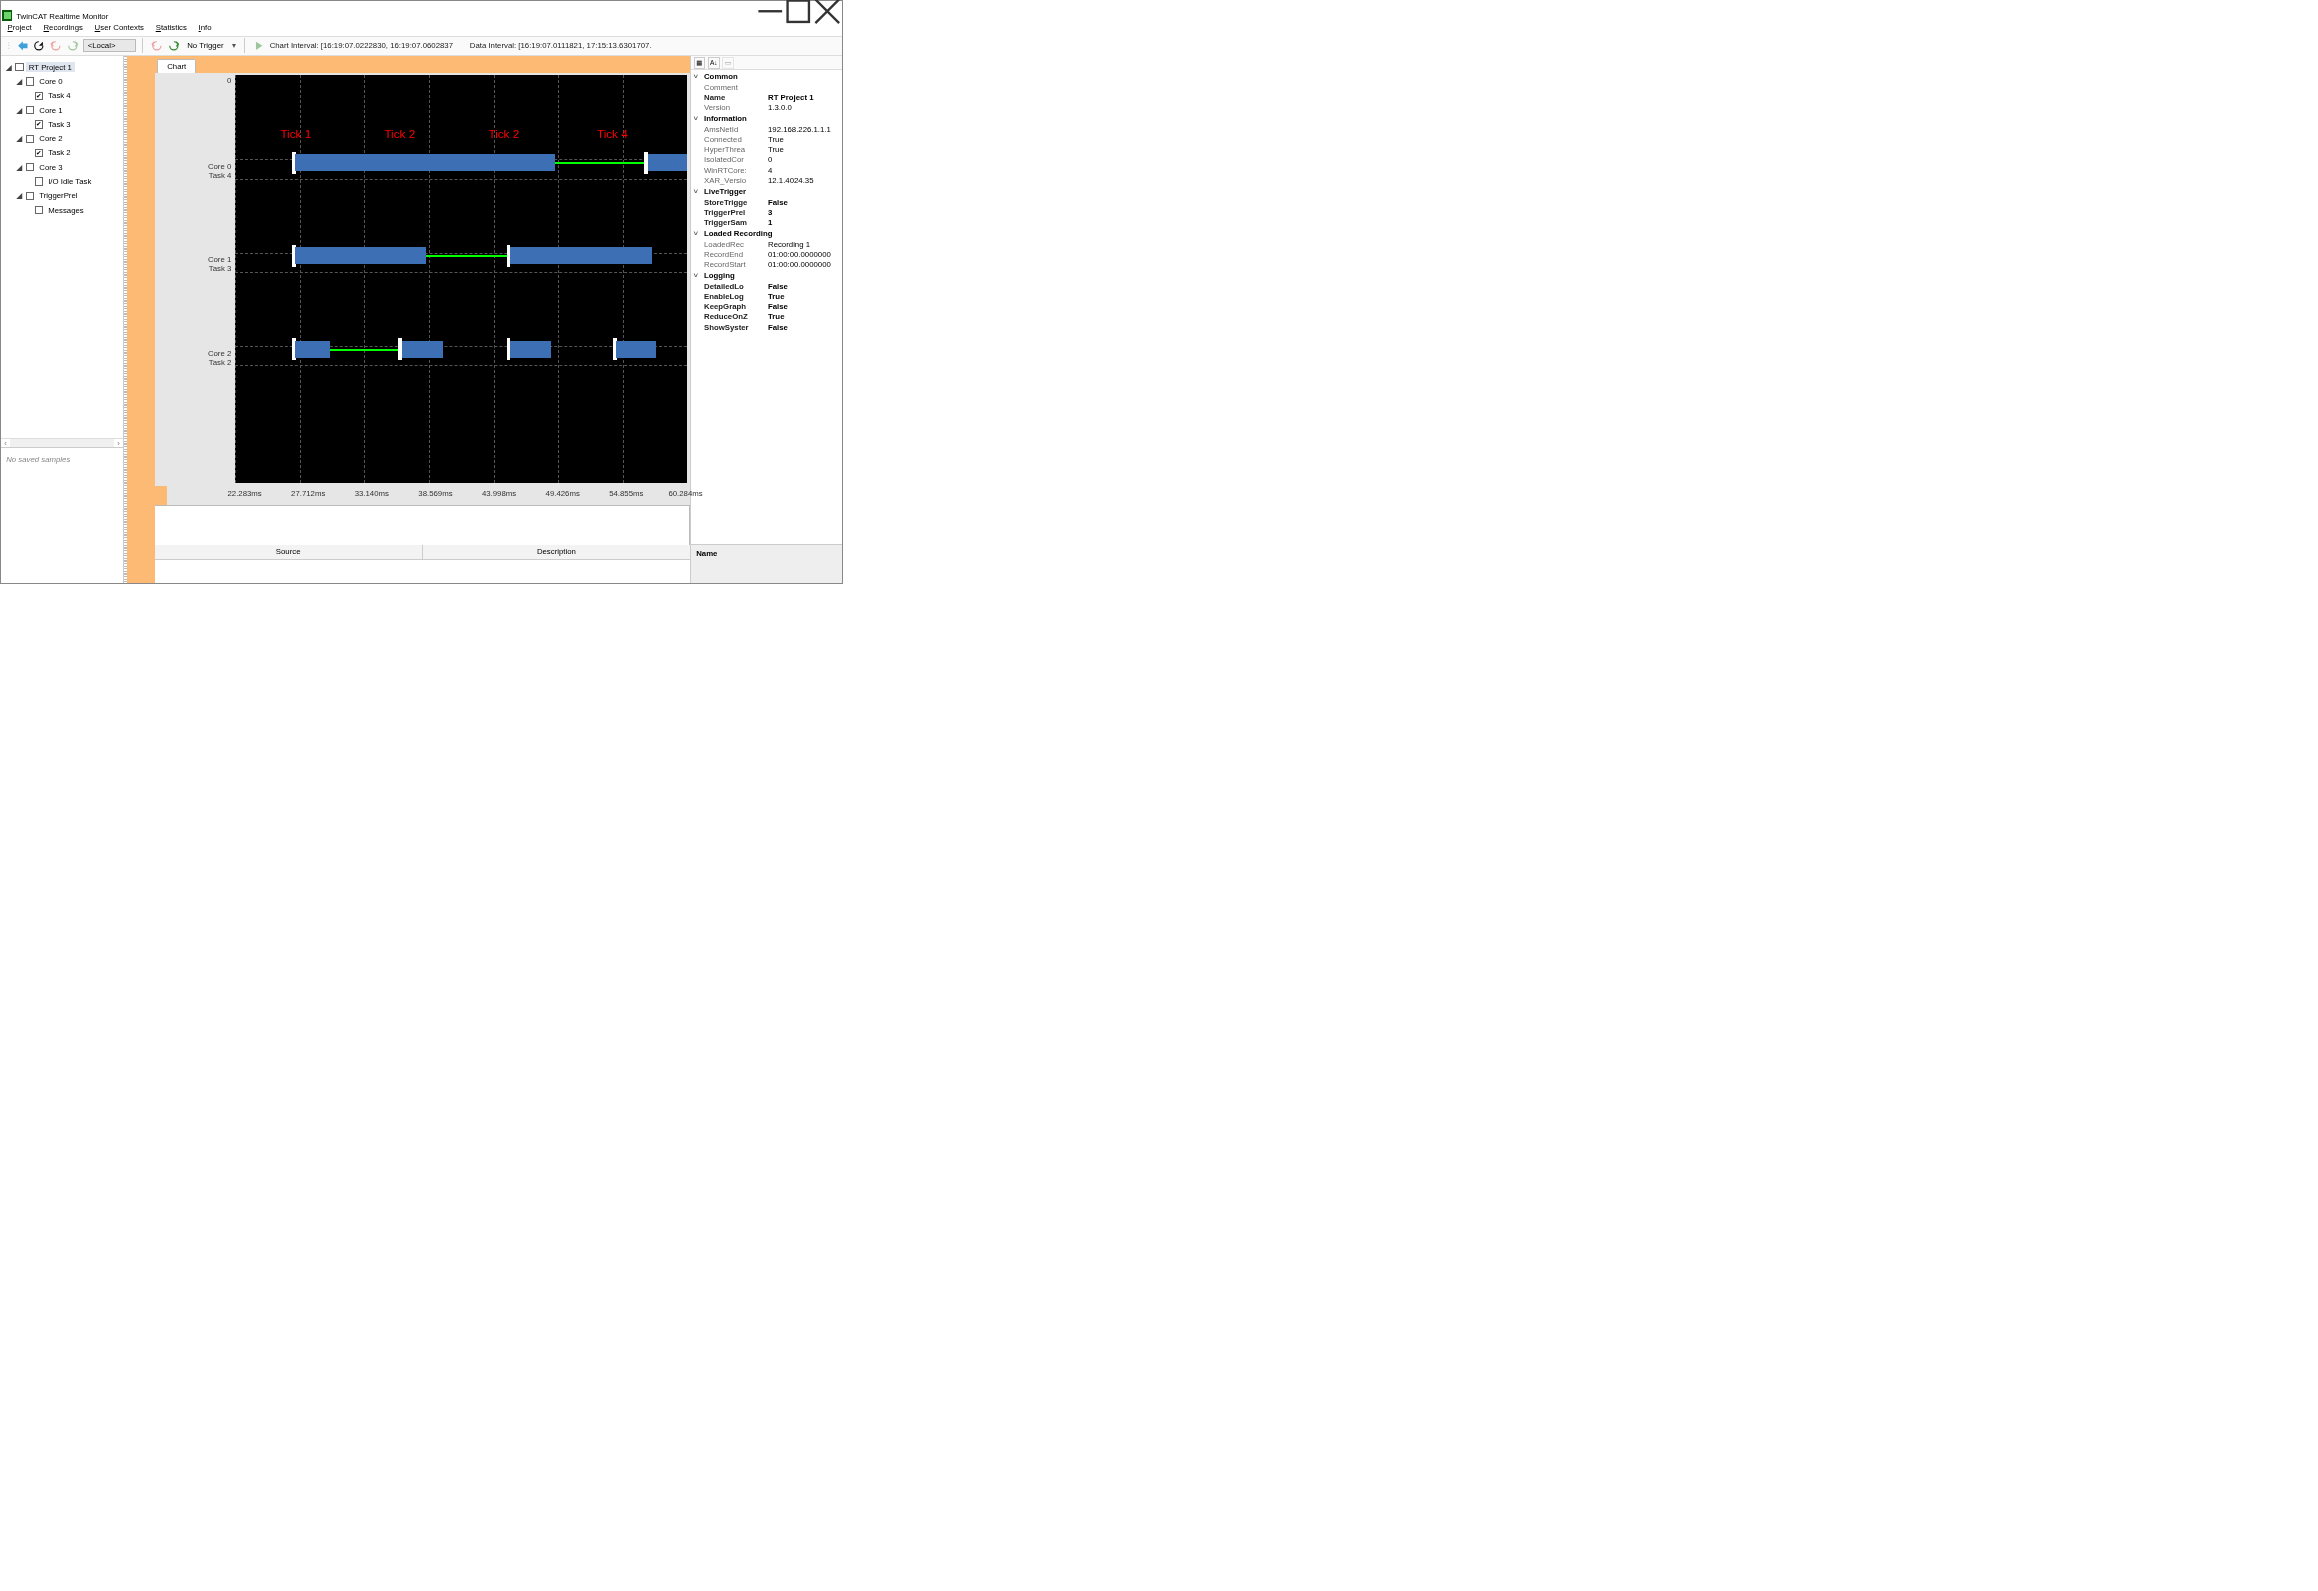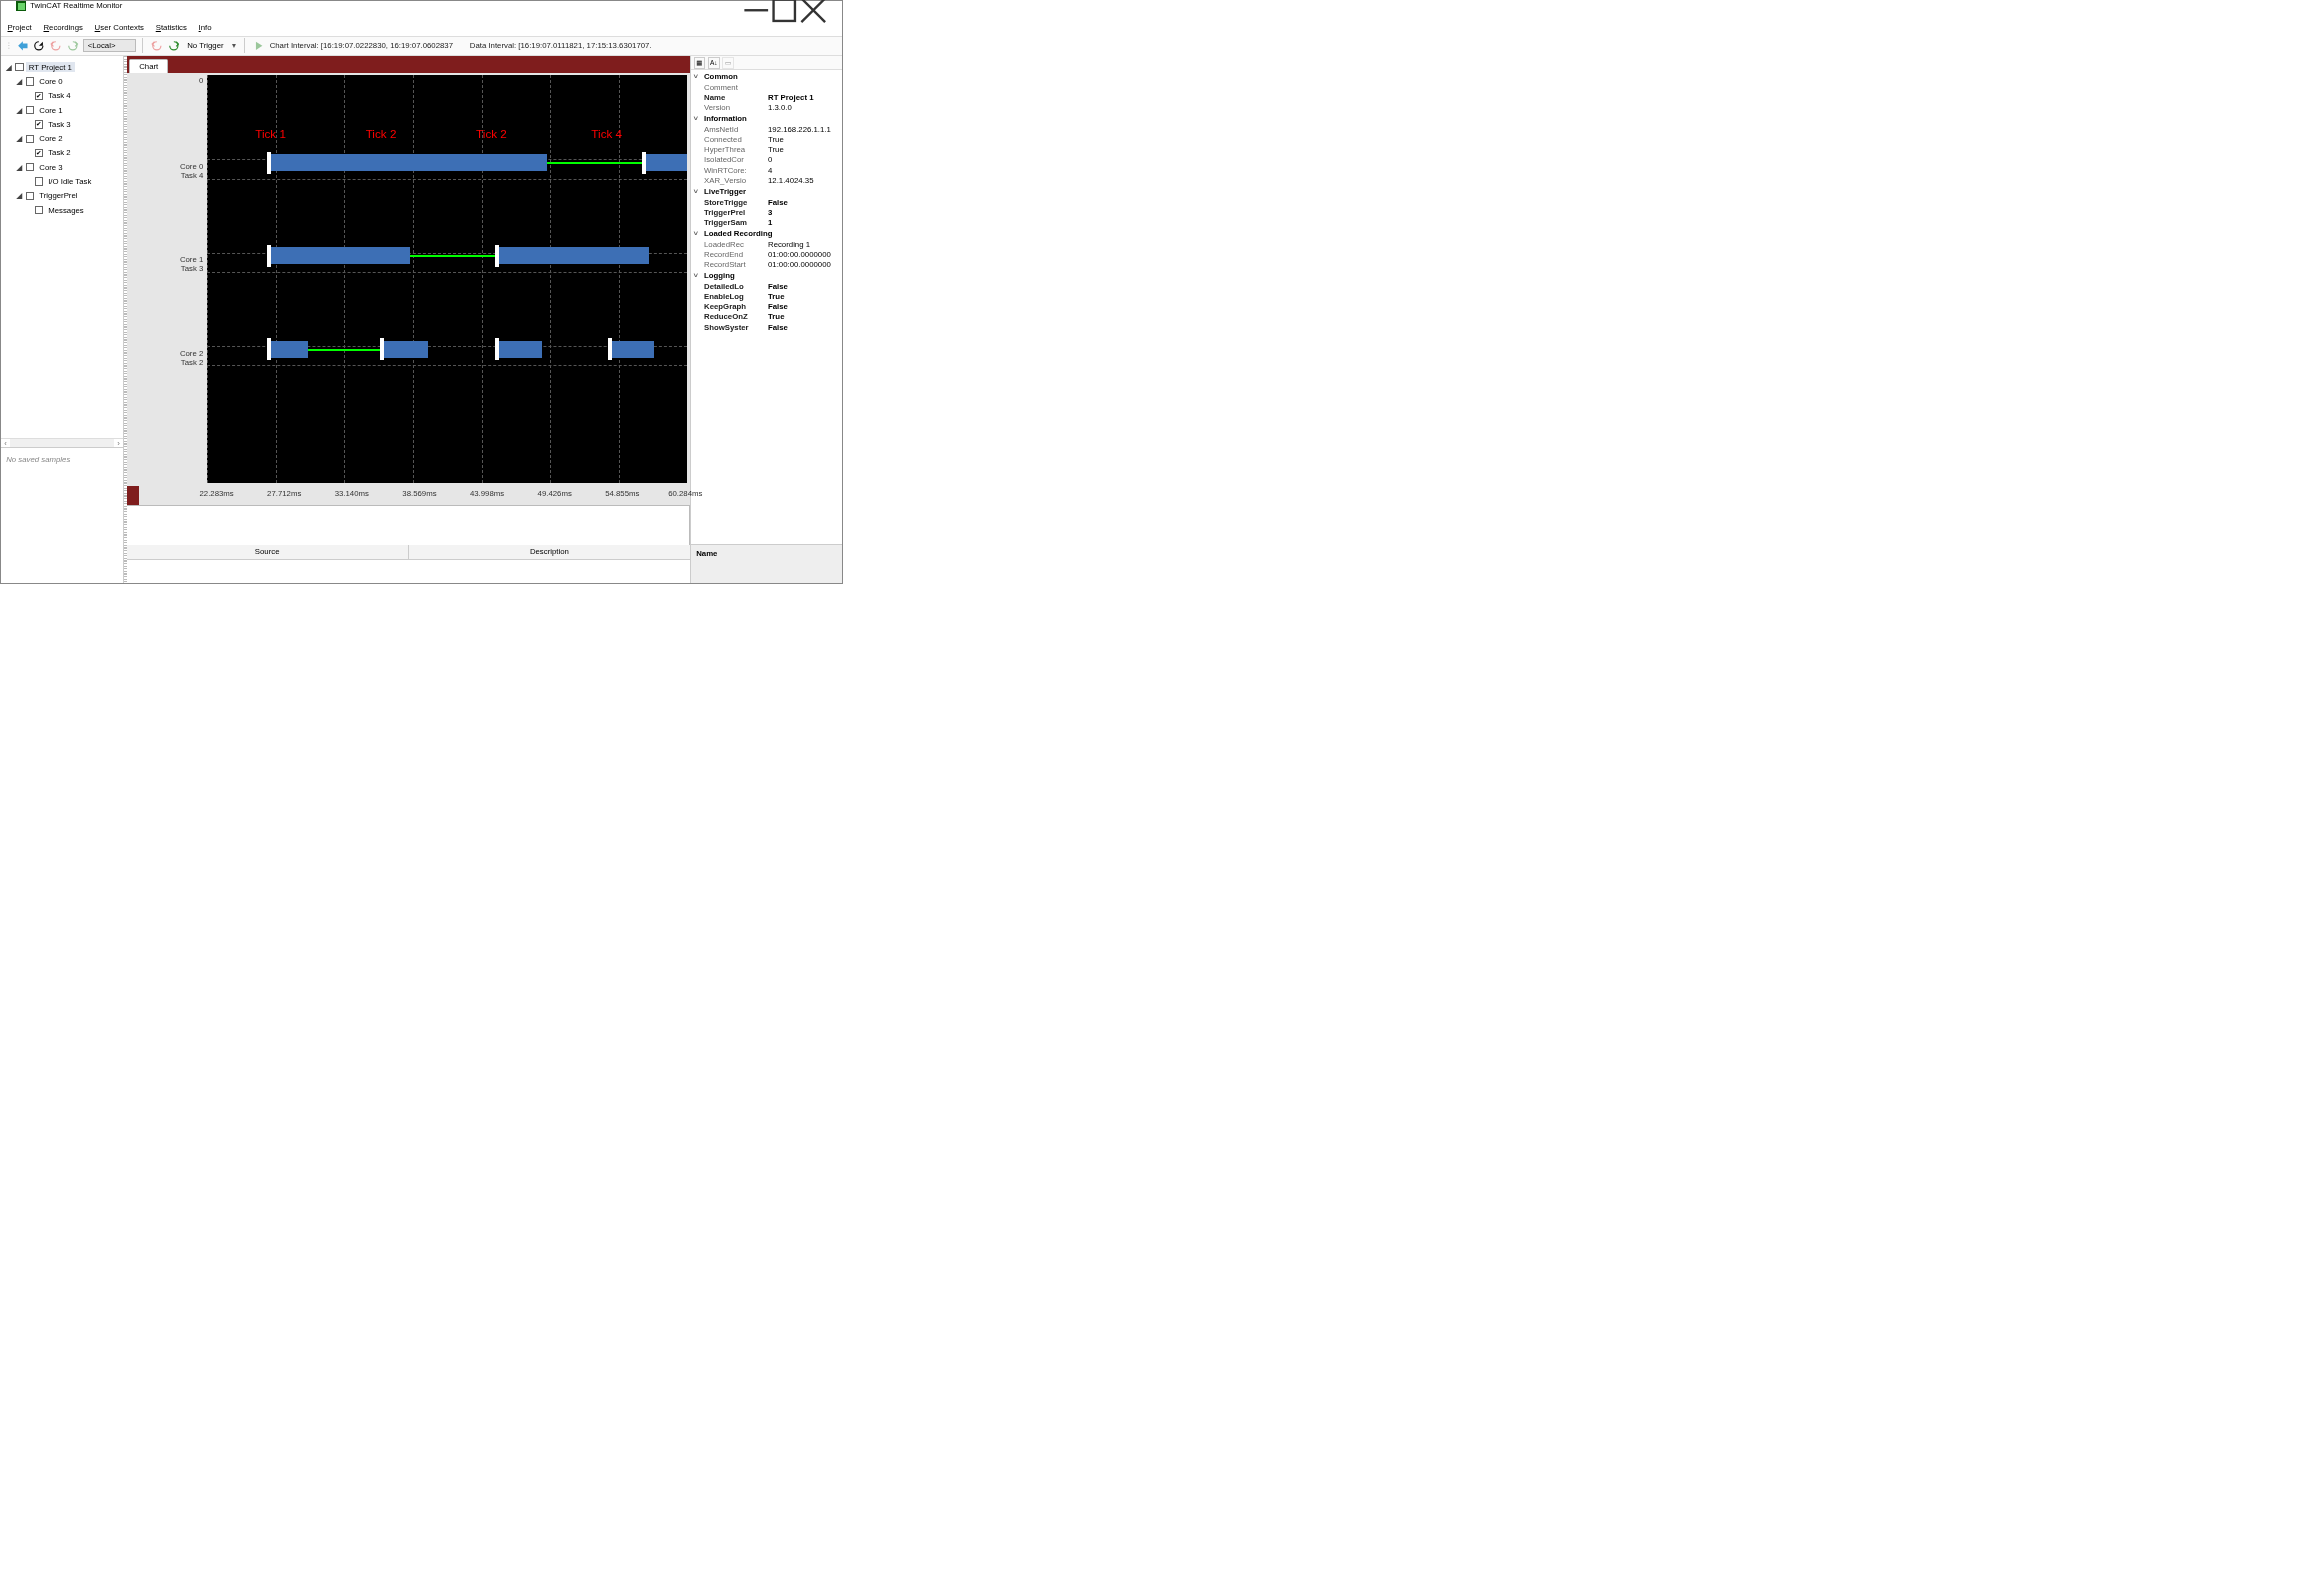--- a/index.html
+++ b/index.html
@@ -1,19 +1,19 @@
 <!DOCTYPE html>
 <html><head>
 <meta charset="utf-8">
 <style>
 * { box-sizing: border-box; margin: 0; padding: 0; font-family: "Segoe UI", Tahoma, sans-serif; font-size: 7.8px; }
 body { background: #fff; overflow: hidden; }
 .window { width: 843px; height: 584px; border: 0.6px solid #888; display: flex; flex-direction: column; background: #fff; }
 
-.titlebar { display: flex; align-items: flex-start; height: 19.5px; padding: 0 15px; }
+.titlebar { display: flex; align-items: flex-end; height: 19.5px; padding: 0 1px; }
 .titlebar .app-icon { width: 10.4px; height: 10.4px; background: #0a5a0a; margin-right: 3.9px; position: relative; }
 .titlebar .app-icon::after { content:""; position:absolute; inset:1.9px; background:#6bd46b; }
 .titlebar .title { flex: 0 0 auto; }
 .titlebar .spacer { flex: 1; }
 .win-btn { width: 28.5px; height: 18px; display:flex; align-items:center; justify-content:center; color:#333; }
 
 .menubar { display:flex; gap:11.7px; padding: 2.6px 6.5px 3.9px 6.5px; }
 .menubar span { cursor: default; }
 .menubar u { text-decoration: underline; }
 
@@ -36,21 +36,21 @@
 .tree-exp { width:7.8px; text-align:center; color:#444; cursor:default; }
 .tree-chk { width:8.4px; height:8.4px; border:0.6px solid #666; display:inline-flex; align-items:center; justify-content:center; font-size:6.5px; line-height:1; }
 .tree-chk.checked::after { content:"✔"; }
 .tree-sel { background:#e0e6ef; }
 .tree-lbl { padding:0.6px 2.6px; }
 .tree-scroll { height:9px; border-top:0.6px solid #ddd; display:flex; align-items:center; }
 .tree-scroll .arrow { width:9px; text-align:center; color:#777; }
 .tree-scroll .track { flex:1; height:7.8px; background:#f0f0f0; }
 .saved-panel { border-top:0.6px solid #ccc; padding:6.5px 5.2px; color:#888; flex:0 0 136px;font-style:italic; }
 
-.center { flex:1; display:flex; flex-direction:column; min-width:0; background:#7f1d1d; position:relative; }
+.center { flex:1; display:flex; flex-direction:column; min-width:0; background:#fdba74; position:relative;padding-left:28px; }
 .splitter-v { width:2.6px; background:repeating-linear-gradient(#bbb 0 1.3px, transparent 1.3px 2.6px); cursor:col-resize; }
 
 .tabstrip { display:flex; padding:2.6px 2.6px 0 2.6px; }
 .tab { background:#fff; border:0.6px solid #bbb; border-bottom:none; padding:1.9px 9px; border-radius:1.9px 1.9px 0 0; }
 
 .chart-area { flex:1; background:#e6e6e6; display:flex; min-height:0; padding:2.6px; }
 .chart-left-axis { width:78px; background:#e6e6e6; position:relative; }
 .chart-canvas { flex:1; background:#000; position:relative; overflow:hidden; }
 .y-scale-top { position:absolute; right:3.9px; top:1.3px; color:#333; }
 .row-label { position:absolute; right:3.9px; color:#333; text-align:right; line-height:9px; }

